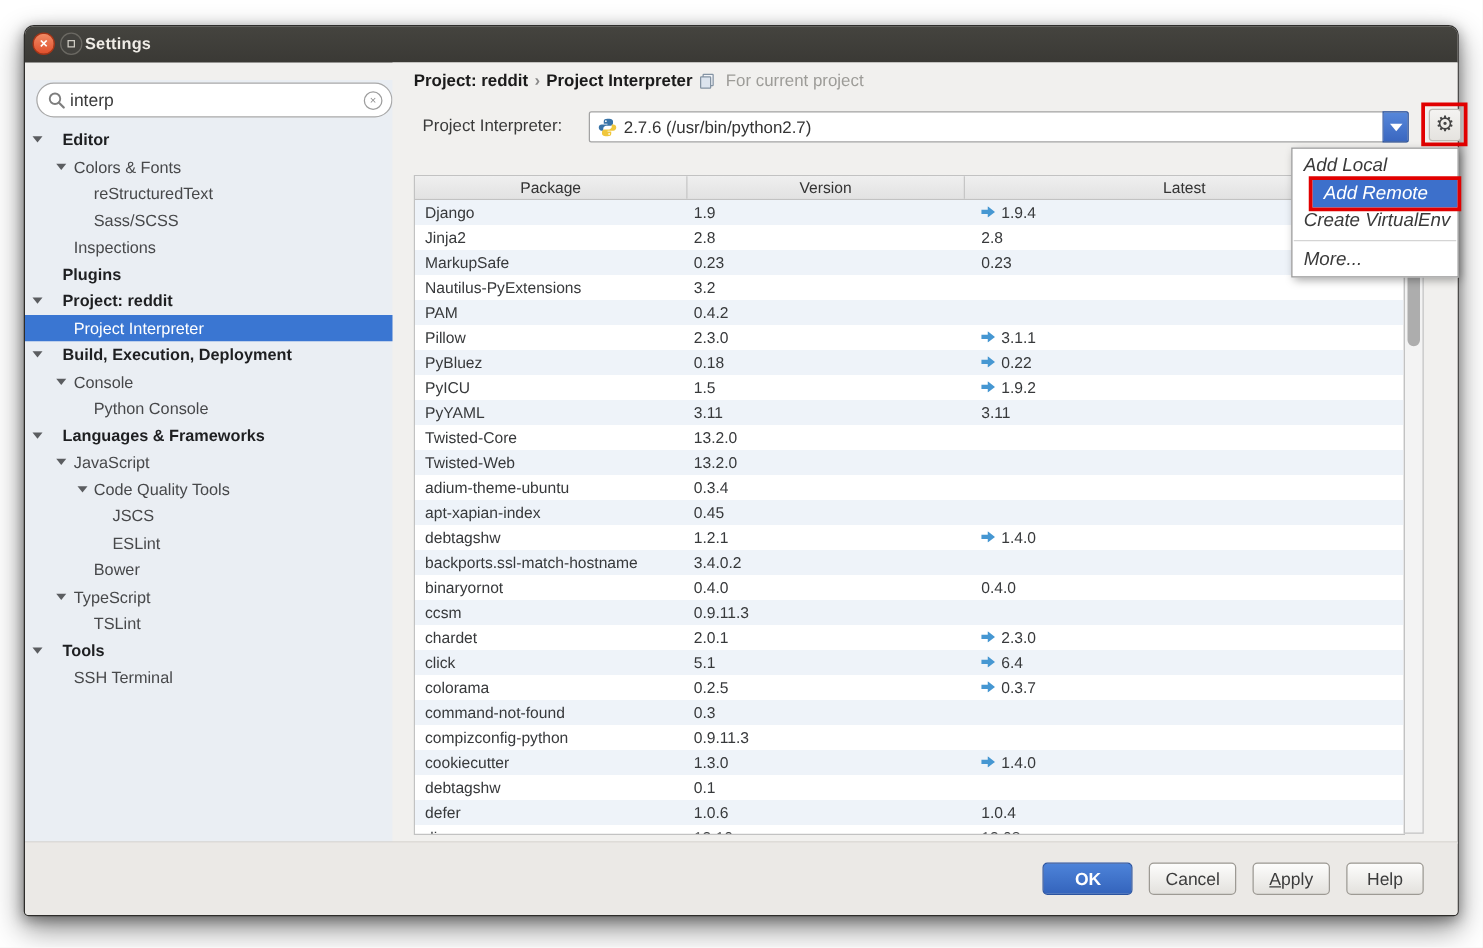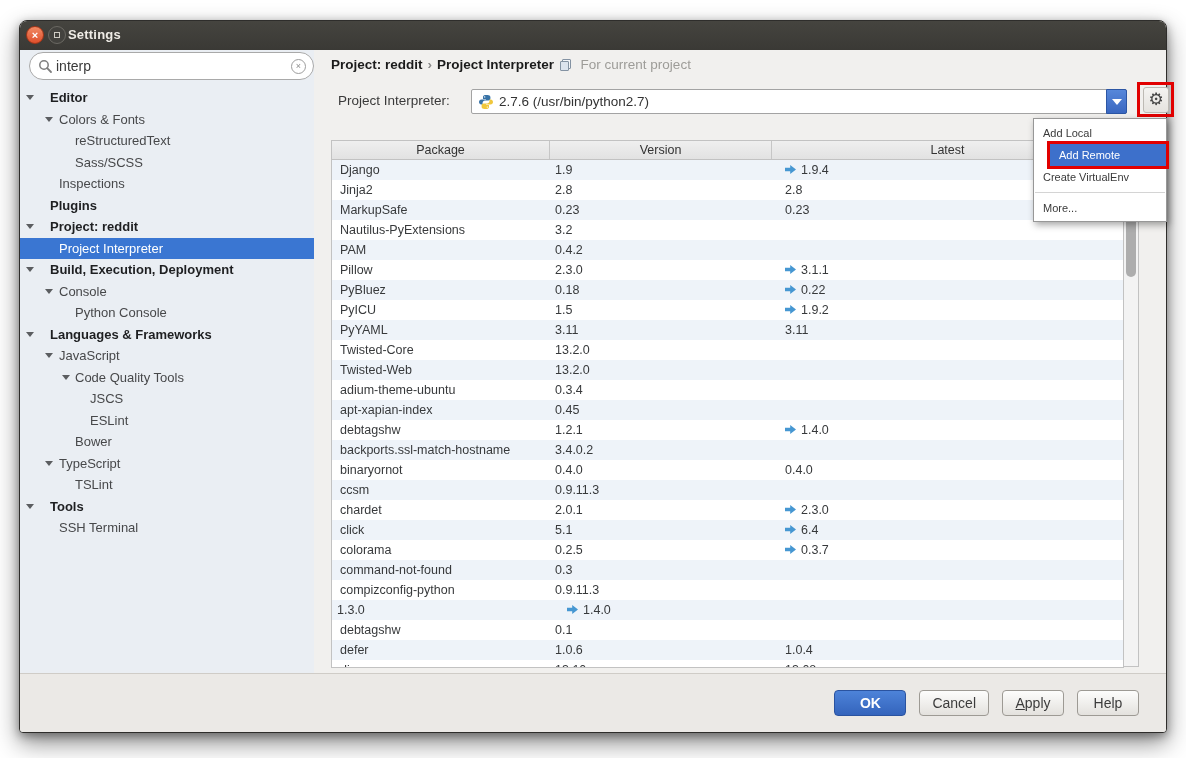--- a/index.html
+++ b/index.html
@@ -25,21 +25,21 @@
   .win-btn.close { left:6px; background:linear-gradient(#f18a64,#df4f2c); border:1px solid #a63517;
     color:#fff; font-size:11px; line-height:16px; text-align:center; font-weight:bold; }
   .win-btn.max { left:28px; background:#43423e; border:1px solid #6b6963; }
   .win-btn.max .sq { position:absolute; left:5px; top:5px; width:6px; height:6px; border:1px solid #cfccc4; }
   .win-title { position:absolute; left:48px; top:6px; font-size:13px; font-weight:bold; color:#efece6; letter-spacing:.2px; }
 
   
   .content { position:absolute; left:0; top:29px; right:0; height:625px; }
 
   
-  .sidebar { position:absolute; left:0; top:0; bottom:0; width:332px; background:#eaeef3; border-right:1px solid #bdbdbd; }
+  .sidebar { position:absolute; left:0; top:14px; bottom:0; width:332px; background:#eaeef3; border-right:1px solid #bdbdbd; }
   .searchbox {
     position:absolute; left:9px; top:2px; width:285px; height:28px;
     background:#fff; border:1px solid #a9a9a9; border-radius:14px;
   }
   .searchbox .mag { position:absolute; left:8px; top:6px; }
   .searchbox input {
     position:absolute; left:26px; top:3px; width:230px; height:20px; border:none; outline:none;
     font-family:"Liberation Sans","DejaVu Sans",sans-serif; font-size:14px; color:#3a3a3a; background:transparent;
   }
   .searchbox .clear {
@@ -115,21 +115,21 @@
   .vscroll { position:absolute; left:809px; top:90px; width:16px; height:527px;
     background:#f3f3f3; border:1px solid #c2c2c2; }
   .vthumb { position:absolute; left:2px; top:21px; width:10px; height:115px; background:#adadad; border-radius:5px; }
 
   
   .gear-menu {
     position:absolute; left:719px; top:68px; width:134px;
     background:#ffffff; border:1px solid #979797; box-shadow:2px 3px 7px rgba(0,0,0,.35);
     padding:3px 0 2px 0; z-index:50;
   }
-  .menu-item { position:relative; height:22px; line-height:22px; font-size:11px; color:#3a3a3a; padding-left:9px; cursor:default; white-space:nowrap; }
+  .menu-item { position:relative; height:22px; line-height:22px; font-size:15px; color:#3a3a3a; padding-left:9px; cursor:default; white-space:nowrap;font-style:italic; }
   .menu-item.selected { background:#3d70cb; color:#fff;margin-left:16px; }
   .menu-item.annotated { outline:3px solid #e10000; }
   .menu-sep { height:1px; background:#d4d4d4; margin:4px 1px; }
 
   
   .footer { position:absolute; left:0; bottom:0; right:0; height:59px; background:#ebe9e6; border-top:1px solid #cfccc7; border-radius:0 0 3px 3px; }
   .btn-row { position:absolute; right:27px; top:16px; display:flex; gap:13px; }
   .btn {
     min-width:62px; height:26px; padding:0 12px; border-radius:4px;
     background:linear-gradient(#fdfdfc,#e3e1dd); border:1px solid #9d9a94;
@@ -394,20 +394,21 @@
                 <div class="td c0">command-not-found</div>
                 <div class="td c1">0.3</div>
                 <div class="td c2"></div>
               </div>
               <div class="tr odd">
                 <div class="td c0">compizconfig-python</div>
                 <div class="td c1">0.9.11.3</div>
                 <div class="td c2"></div>
               </div>
               <div class="tr even">
+                <div class="td c0">cookiecutter</div>
                 <div class="td c1">1.3.0</div>
                 <div class="td c2"><svg class="up-arrow" width="11" height="9" viewBox="0 0 11 9">
                     <path d="M0 2.8h5.2V0L11 4.5 5.2 9V6.2H0z" fill="#4697d2"></path>
                   </svg>1.4.0</div>
               </div>
               <div class="tr odd">
                 <div class="td c0">debtagshw</div>
                 <div class="td c1">0.1</div>
                 <div class="td c2"></div>
               </div>

